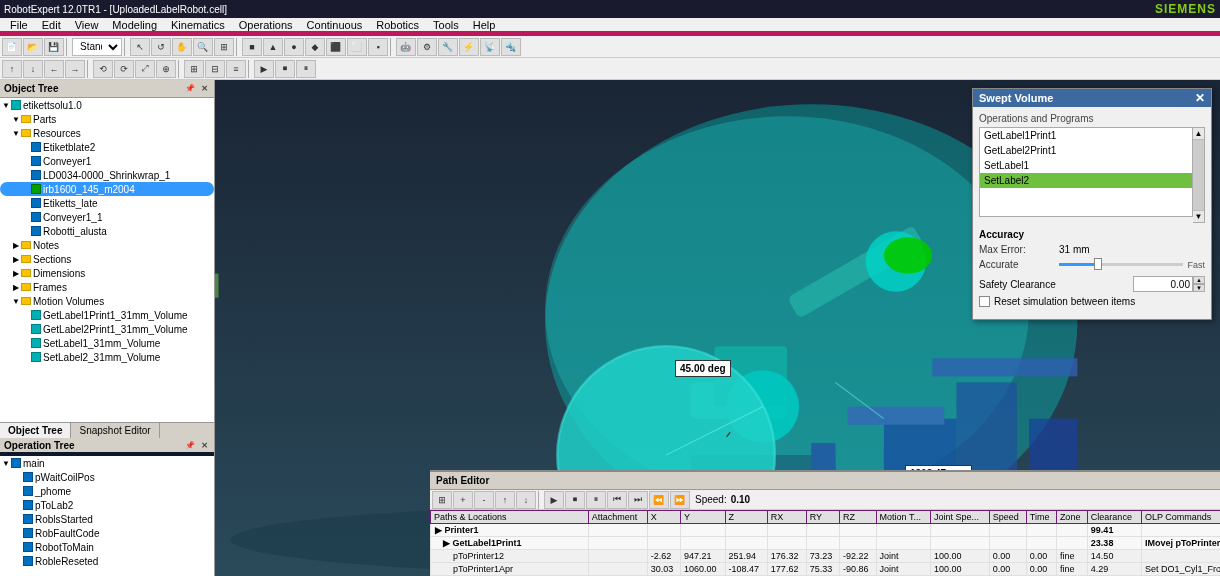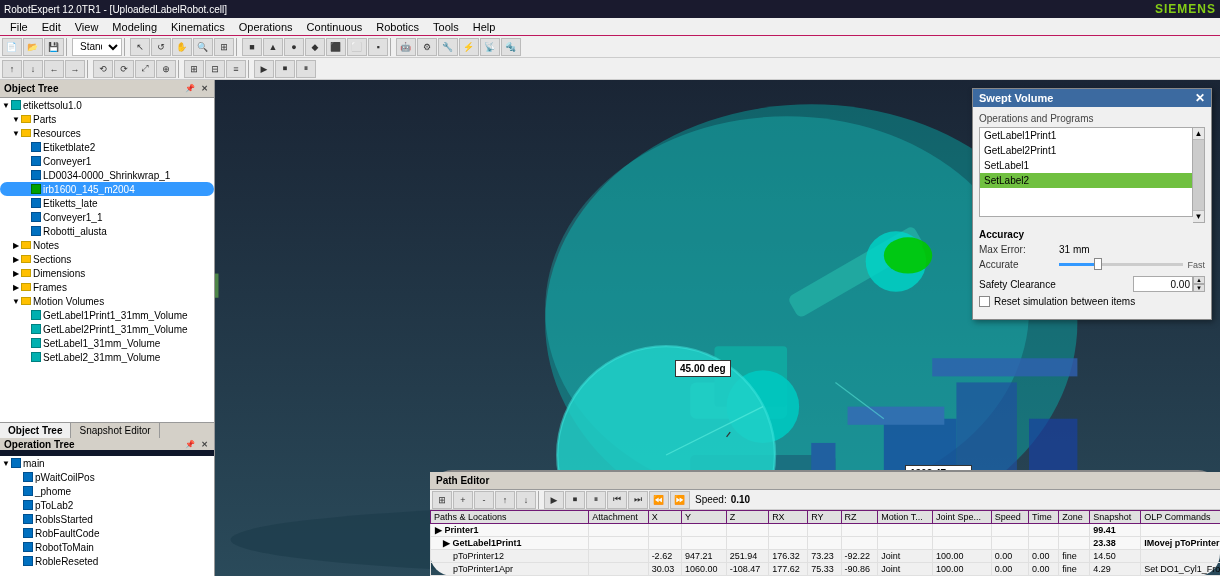--- a/index.html
+++ b/index.html
@@ -24,21 +24,21 @@
     }
 
     
     #menu-bar {
       background: #f0f0f0;
       height: 18px;
       display: flex;
       align-items: center;
       padding: 0 4px;
       gap: 2px;
-      border-bottom: 1px solid #be185d;
+      border-bottom: 5px solid #be185d;
     }
     .menu-item {
       padding: 1px 6px;
       font-size: 11px;
       cursor: pointer;
       color: #000;
     }
 
     
     .toolbar-row {
@@ -279,21 +279,20 @@
     }
 
     
     #bottom-panel {
       position: absolute;
       bottom: 0;
       left: 215px;
       right: 0;
       background: #f0f0f0;
       border-top: 2px solid #888;
-      border-radius: 22px;
     }
     #path-editor-header {
       background: #d4d0c8;
       height: 18px;
       display: flex;
       align-items: center;
       padding: 0 6px;
       border-bottom: 1px solid #999;
       font-size: 10px;
       font-weight: bold;
@@ -358,21 +357,21 @@
 
     .op-tree-header {
       background: #d4d0c8;
       height: 18px;
       display: flex;
       align-items: center;
       justify-content: space-between;
       padding: 0 4px;
       font-size: 10px;
       font-weight: bold;
-      border-bottom: 6px solid #0f172a;
+      border-bottom: 4px solid #0f172a;
     }
   </style>
 </head>
 <body>
 
 <div id="title-bar">
   <span>RobotExpert 12.0TR1 - [UploadedLabelRobot.cell]</span>
   <span class="siemens-logo">SIEMENS</span>
 </div>
 
@@ -766,21 +765,21 @@
               <th>Y</th>
               <th>Z</th>
               <th>RX</th>
               <th>RY</th>
               <th>RZ</th>
               <th>Motion T...</th>
               <th>Joint Spe...</th>
               <th>Speed</th>
               <th>Time</th>
               <th>Zone</th>
-              <th>Snapshot</th>
+              <th>Clearance</th>
               <th style="min-width:160px;">OLP Commands</th>
             </tr>
           </thead>
           <tbody>
             <tr class="row-tree-parent">
               <td style="padding-left:4px;">▶ Printer1</td>
               <td></td>
               <td></td>
               <td></td>
               <td></td>

